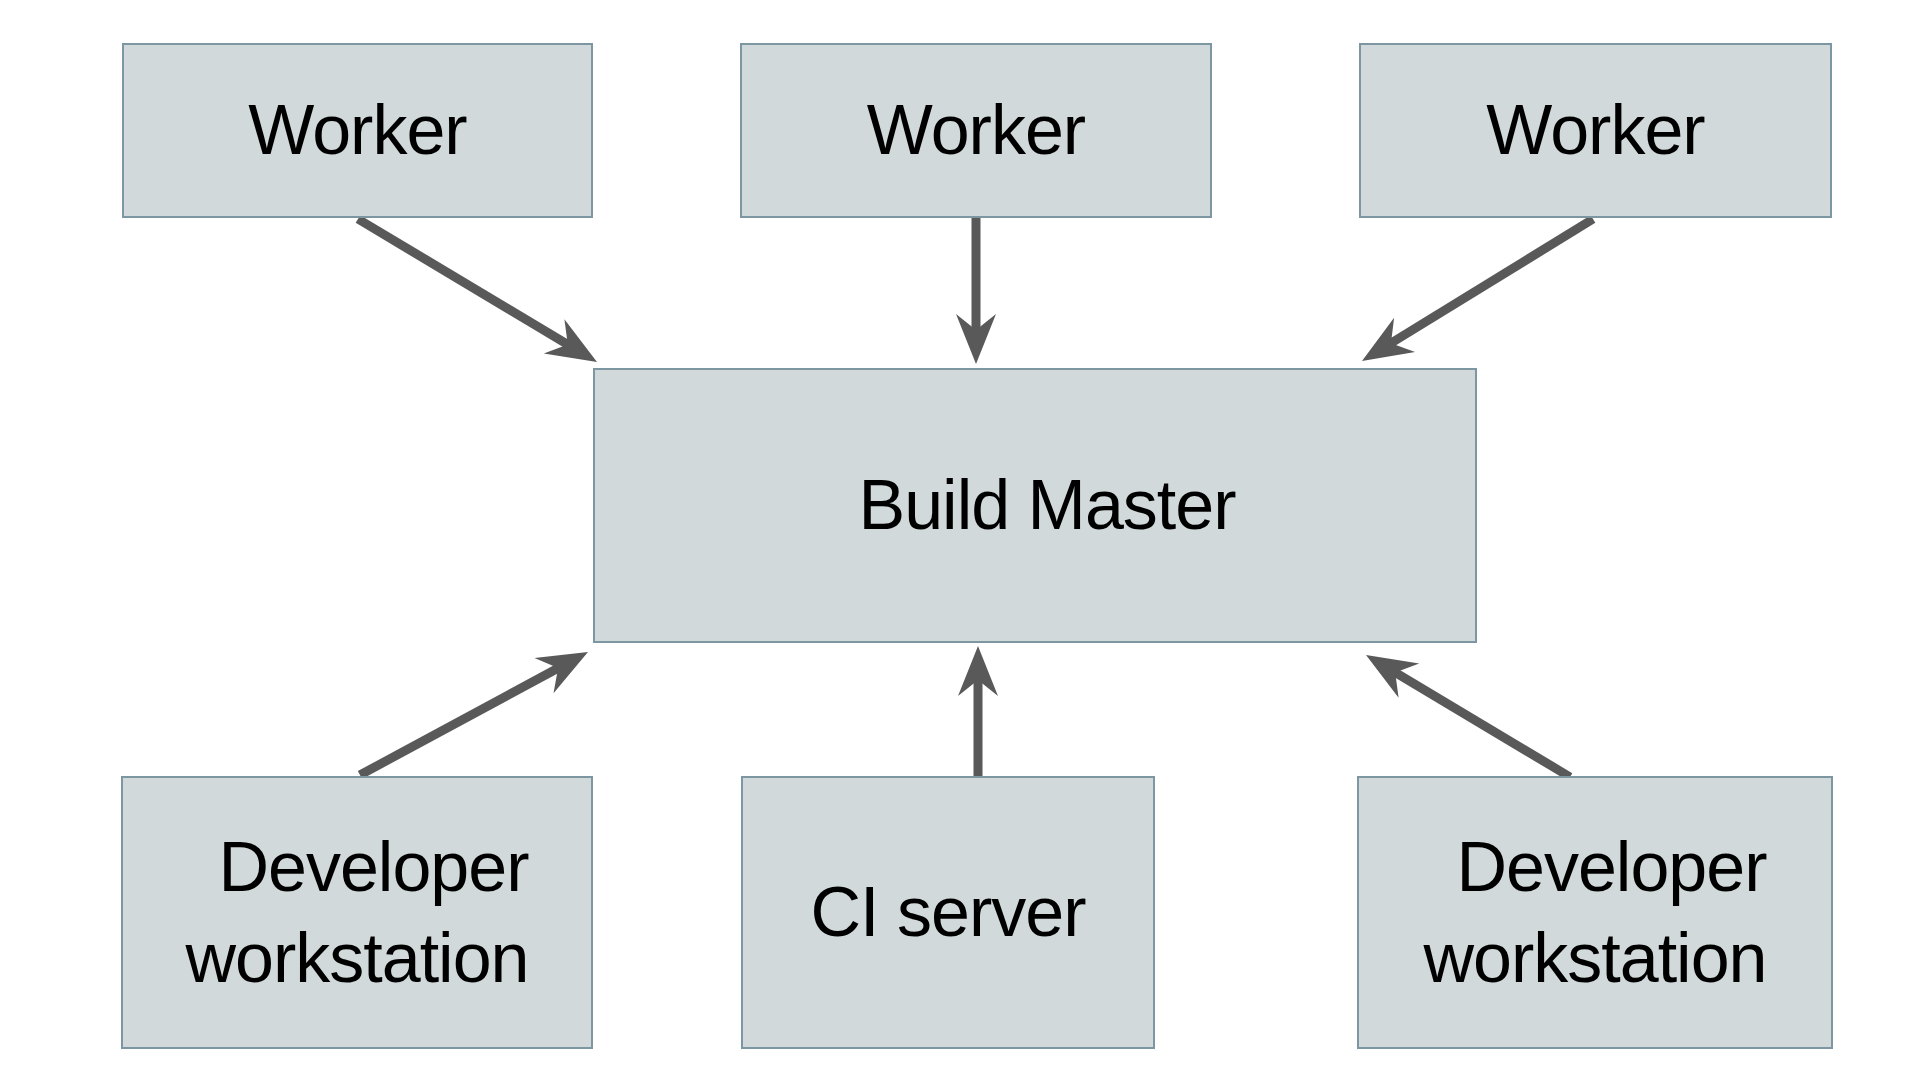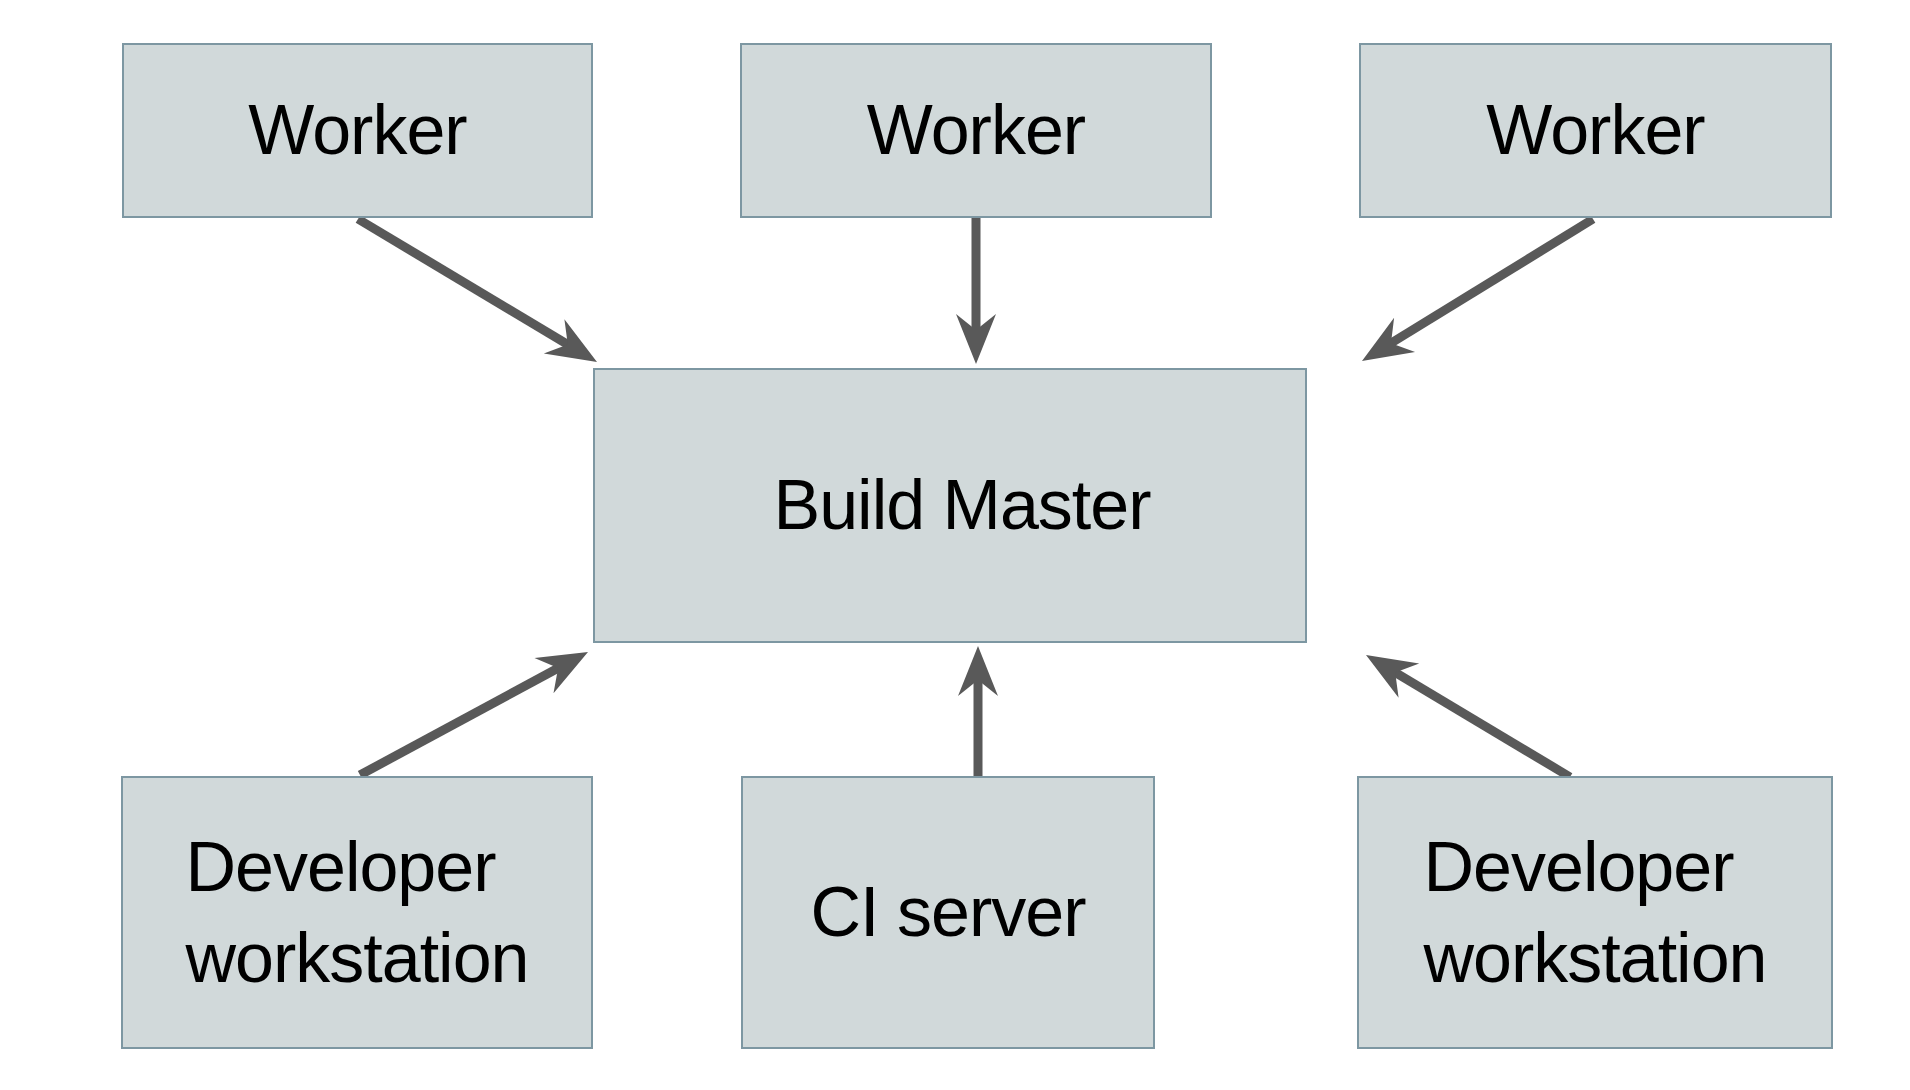--- a/index.html
+++ b/index.html
@@ -18,21 +18,21 @@
     display: block;
   }
   .node {
     position: absolute;
     box-sizing: border-box;
     background: var(--node-fill, #d1d9da);
     border: 2px solid var(--node-border, #7d97a2);
     display: flex;
     align-items: center;
     justify-content: center;
-    text-align: left;
+    text-align: right;
   }
   .node-label {
     color: var(--text-color, #000000);
     font-size: 70px;
     line-height: 1.3;
     letter-spacing: -1px;
     white-space: pre-line;
   }
 </style>
 </head>
@@ -72,21 +72,21 @@
   </div>
 
   <div class="node" style="left: 740px; top: 43px; width: 472px; height: 175px;">
     <span class="node-label">Worker</span>
   </div>
 
   <div class="node" style="left: 1359px; top: 43px; width: 473px; height: 175px;">
     <span class="node-label">Worker</span>
   </div>
 
-  <div class="node" style="left: 593px; top: 368px; width: 714px; height: 275px; padding-left: 24px;">
+  <div class="node" style="left: 593px; top: 368px; width: 884px; height: 275px; padding-left: 24px;">
     <span class="node-label">Build Master</span>
   </div>
 
   <div class="node" style="left: 121px; top: 776px; width: 472px; height: 273px;">
     <span class="node-label">Developer
 workstation</span>
   </div>
 
   <div class="node" style="left: 741px; top: 776px; width: 414px; height: 273px;">
     <span class="node-label">CI server</span>

